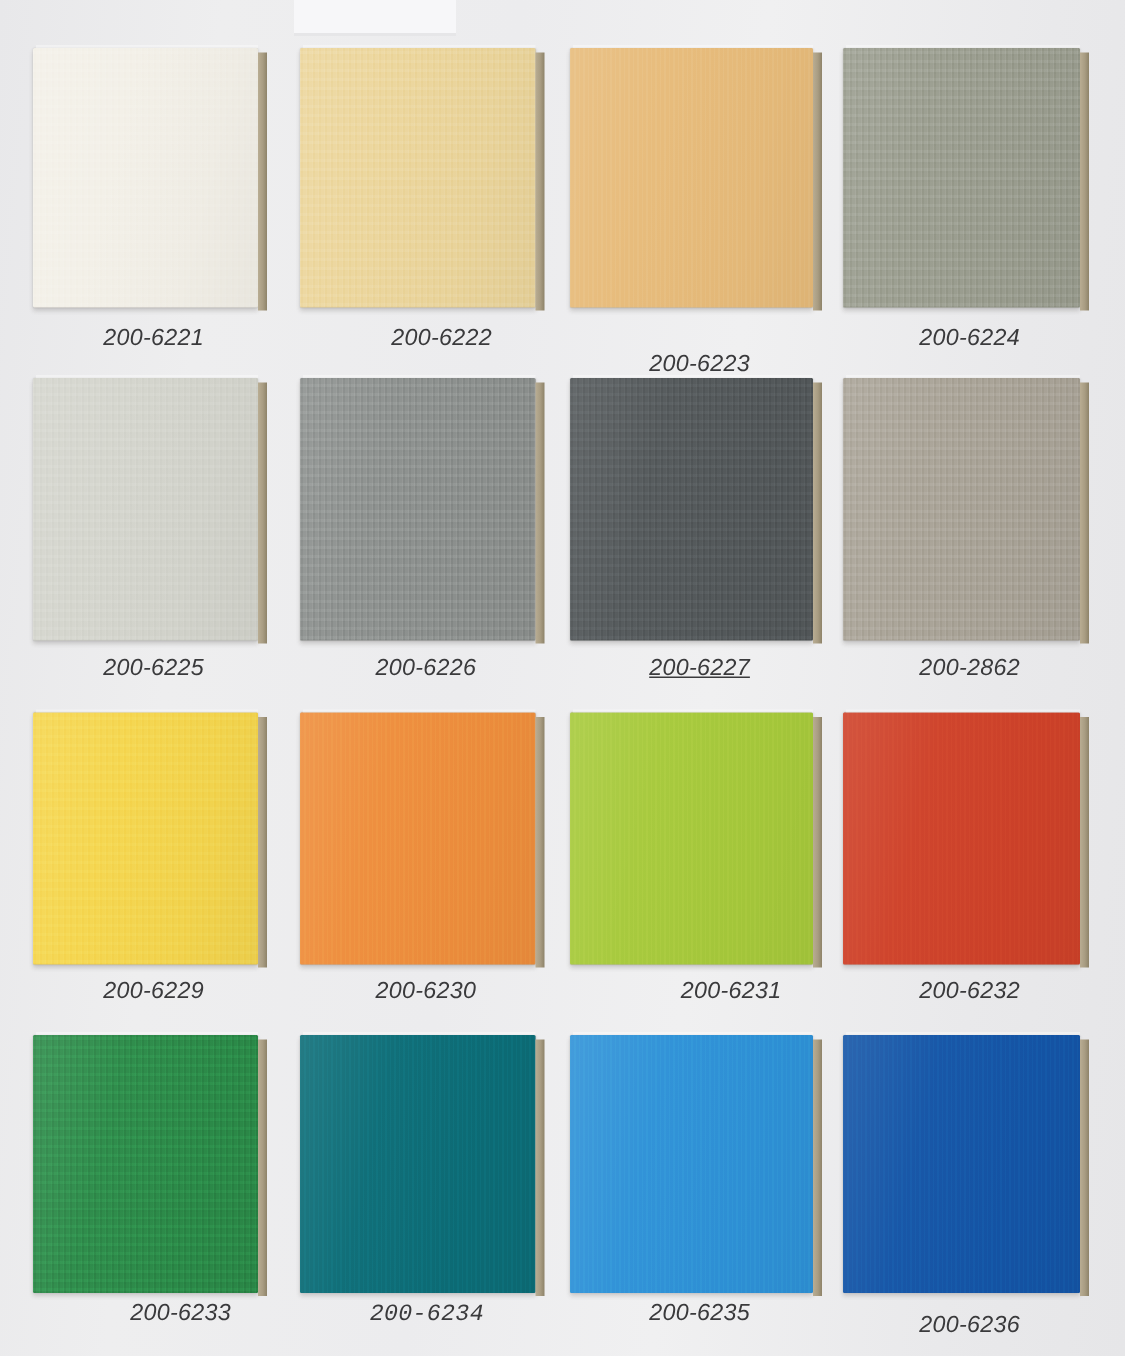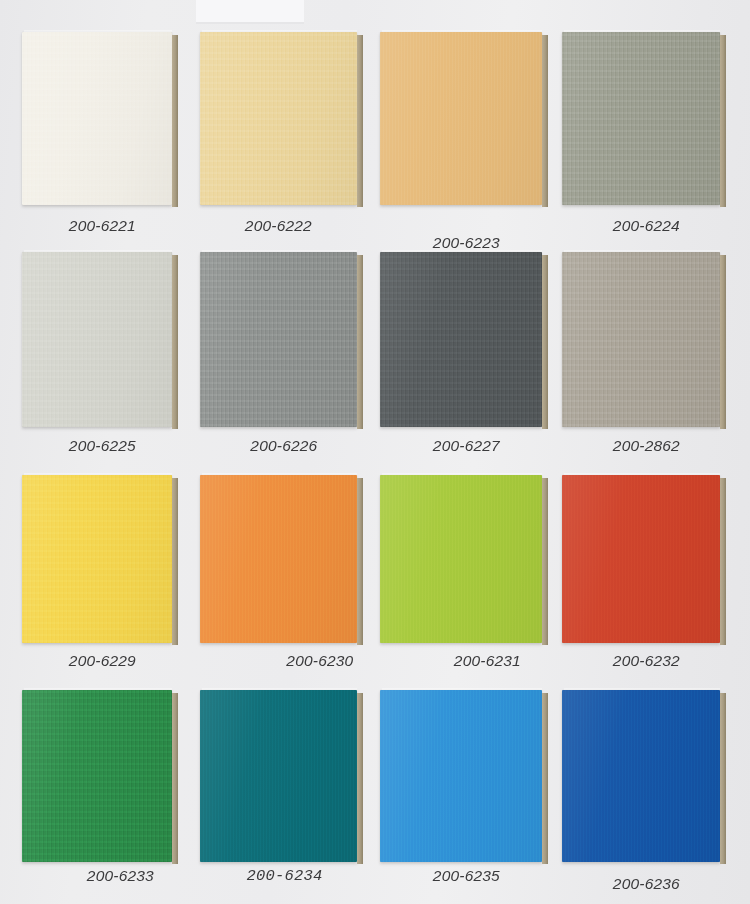--- a/index.html
+++ b/index.html
@@ -162,21 +162,21 @@
       </div>
       <div class="swatch-label" style="top: 217px; left: 97px; transform: translateX(-42%);">200-6221</div>
       <div class="cell" style="left: 200px; top: 32px; width: 157px; height: 173px;">
         <div class="chip" style="width: 157px; height: 173px; background: rgb(236, 214, 156);">
           <div class="tex"></div>
           <div class="sheen"></div>
           <div class="edge-right"></div>
           <div class="edge-top"></div>
         </div>
       </div>
-      <div class="swatch-label" style="top: 217px; left: 273px; transform: translateX(-42%); font-style: italic;">200-6222</div>
+      <div class="swatch-label" style="top: 217px; left: 289px; transform: translateX(-42%); font-style: italic;">200-6222</div>
       <div class="cell" style="left: 380px; top: 32px; width: 162px; height: 173px;">
         <div class="chip smooth" style="width: 162px; height: 173px; background: rgb(232, 189, 124);">
           <div class="tex"></div>
           <div class="sheen"></div>
           <div class="edge-right"></div>
           <div class="edge-top"></div>
         </div>
       </div>
       <div class="swatch-label" style="top: 217px; left: 461px; transform: translateX(-42%); margin-top: 17px;">200-6223</div>
       <div class="cell" style="left: 562px; top: 32px; width: 158px; height: 173px;">
@@ -207,21 +207,21 @@
       </div>
       <div class="swatch-label" style="top: 437px; left: 278.5px; transform: translateX(-42%);">200-6226</div>
       <div class="cell" style="left: 380px; top: 252px; width: 162px; height: 175px;">
         <div class="chip" style="width: 162px; height: 175px; background: rgb(83, 88, 90);">
           <div class="tex"></div>
           <div class="sheen"></div>
           <div class="edge-right"></div>
           <div class="edge-top"></div>
         </div>
       </div>
-      <div class="swatch-label" style="top: 437px; left: 461px; transform: translateX(-42%);">200-6227</div>
+      <div class="swatch-label" style="top: 437px; left: 461px; transform: translateX(-42%); text-decoration: underline;">200-6227</div>
       <div class="cell" style="left: 562px; top: 252px; width: 158px; height: 175px;">
         <div class="chip" style="width: 158px; height: 175px; background: rgb(169, 163, 151);">
           <div class="tex"></div>
           <div class="sheen"></div>
           <div class="edge-right"></div>
           <div class="edge-top"></div>
         </div>
       </div>
       <div class="swatch-label" style="top: 437px; left: 641px; transform: translateX(-42%);">200-2862</div>
       <div class="cell" style="left: 22px; top: 475px; width: 150px; height: 168px;">
@@ -234,21 +234,21 @@
       </div>
       <div class="swatch-label" style="top: 652px; left: 97px; transform: translateX(-42%);">200-6229</div>
       <div class="cell" style="left: 200px; top: 475px; width: 157px; height: 168px;">
         <div class="chip smooth" style="width: 157px; height: 168px; background: rgb(239, 143, 61);">
           <div class="tex"></div>
           <div class="sheen"></div>
           <div class="edge-right"></div>
           <div class="edge-top"></div>
         </div>
       </div>
-      <div class="swatch-label" style="top: 652px; left: 278.5px; transform: translateX(-42%); margin-left: 36px;">200-6230</div>
+      <div class="swatch-label" style="top: 652px; left: 278.5px; transform: translateX(-42%);">200-6230</div>
       <div class="cell" style="left: 380px; top: 475px; width: 162px; height: 168px;">
         <div class="chip smooth" style="width: 162px; height: 168px; background: rgb(168, 202, 60);">
           <div class="tex"></div>
           <div class="sheen"></div>
           <div class="edge-right"></div>
           <div class="edge-top"></div>
         </div>
       </div>
       <div class="swatch-label" style="top: 652px; left: 482px; transform: translateX(-42%);">200-6231</div>
       <div class="cell" style="left: 562px; top: 475px; width: 158px; height: 168px;">

